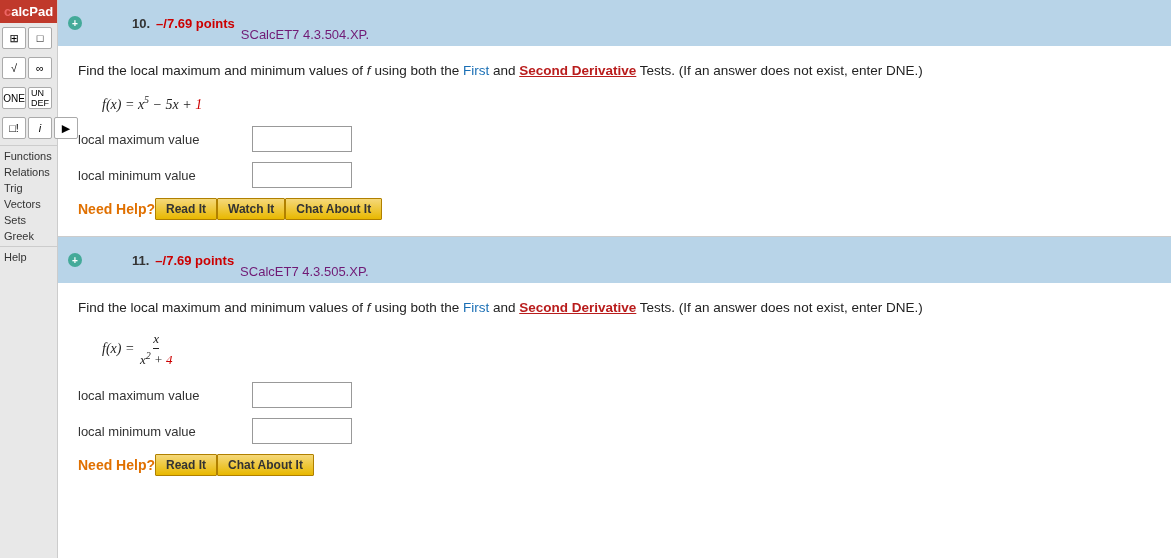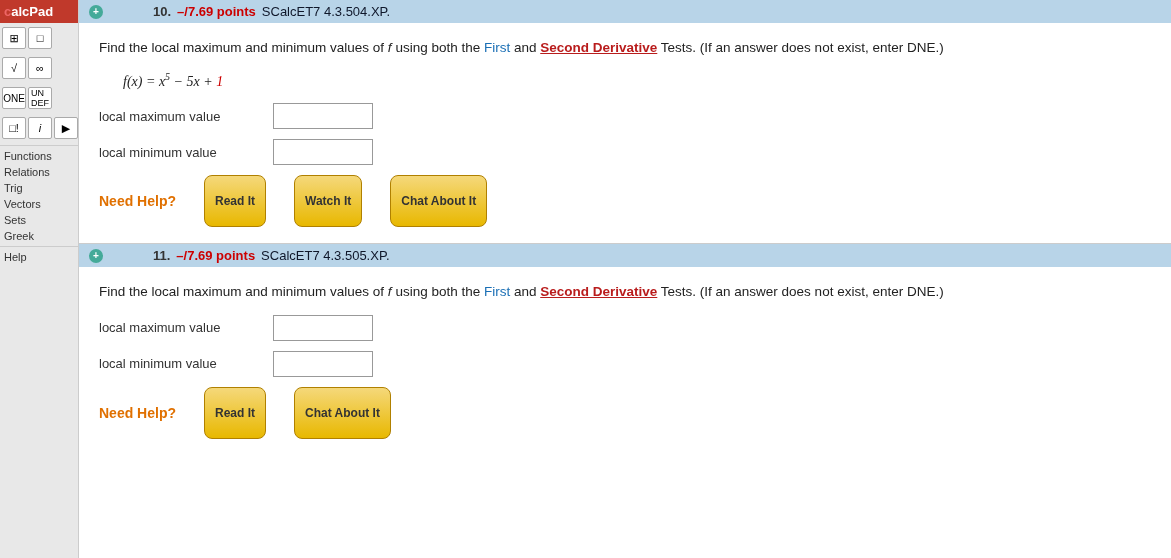--- a/index.html
+++ b/index.html
@@ -8,21 +8,21 @@
       font-size: 14px;
       background: #fff;
       display: flex;
       width: 1171px;
       min-height: 558px;
       overflow: hidden;
     }
 
     
     .sidebar {
-      width: 79px;
+      width: 58px;
       background: #e8e8e8;
       border-right: 1px solid #ccc;
       display: flex;
       flex-direction: column;
       align-items: flex-start;
       flex-shrink: 0;
     }
     .sidebar-calcpad {
       background: #c0392b;
       color: #fff;
@@ -88,21 +88,22 @@
     .question-number {
       font-weight: bold;
       color: #333;
       margin-left: 44px;
     }
     .points-badge {
       color: #c00;
       font-weight: bold;
     }
     .question-code {
-      color: #0f172a;
+      color: #701a75;
+      margin-top: 23px;
     }
     .green-dot {
       width: 14px;
       height: 14px;
       background: #4a9;
       border-radius: 50%;
       display: inline-flex;
       align-items: center;
       justify-content: center;
       color: #fff;
@@ -160,27 +161,26 @@
       margin-top: 10px;
     }
     .need-help-label {
       color: #e07000;
       font-weight: bold;
       font-size: 14px;
     }
     .help-btn {
       background: linear-gradient(to bottom, #f5d87a, #e8b800);
       border: 1px solid #b08000;
-      border-radius: 8px;
-      padding: 18px 10px;
+      border-radius: 1px;
+      padding: 3px 10px;
       font-size: 12px;
       font-weight: bold;
       color: #333;
       cursor: pointer;
-      margin-left: 28px;
     }
 
     .divider-line {
       border: none;
       border-top: 1px solid #ccc;
       margin: 0;
     }
 
     
     .fraction {
@@ -282,20 +282,27 @@
       <span class="question-number">11.</span>
       <span class="points-badge">–/7.69 points</span>
       <span class="question-code">SCalcET7 4.3.505.XP.</span>
     </div>
 
     <div class="question-body">
       <div class="question-text">
         Find the local maximum and minimum values of <em>f</em> using both the <span class="q-link-first">First</span> and <span class="q-link-second">Second Derivative</span> Tests. (If an answer does not exist, enter DNE.)
       </div>
 
+      <div class="math-formula">
+        <em>f</em>(<em>x</em>) =
+        <span class="fraction">
+          <span class="numerator"><em>x</em></span>
+          <span class="denominator"><em>x</em><sup>2</sup> + <span class="red">4</span></span>
+        </span>
+      </div>
 
       <div class="input-row">
         <span class="input-label">local maximum value</span>
         <input class="answer-input" type="text" value="" style="">
       </div>
 
       <div class="input-row">
         <span class="input-label">local minimum value</span>
         <input class="answer-input" type="text" value="" style="">
       </div>

